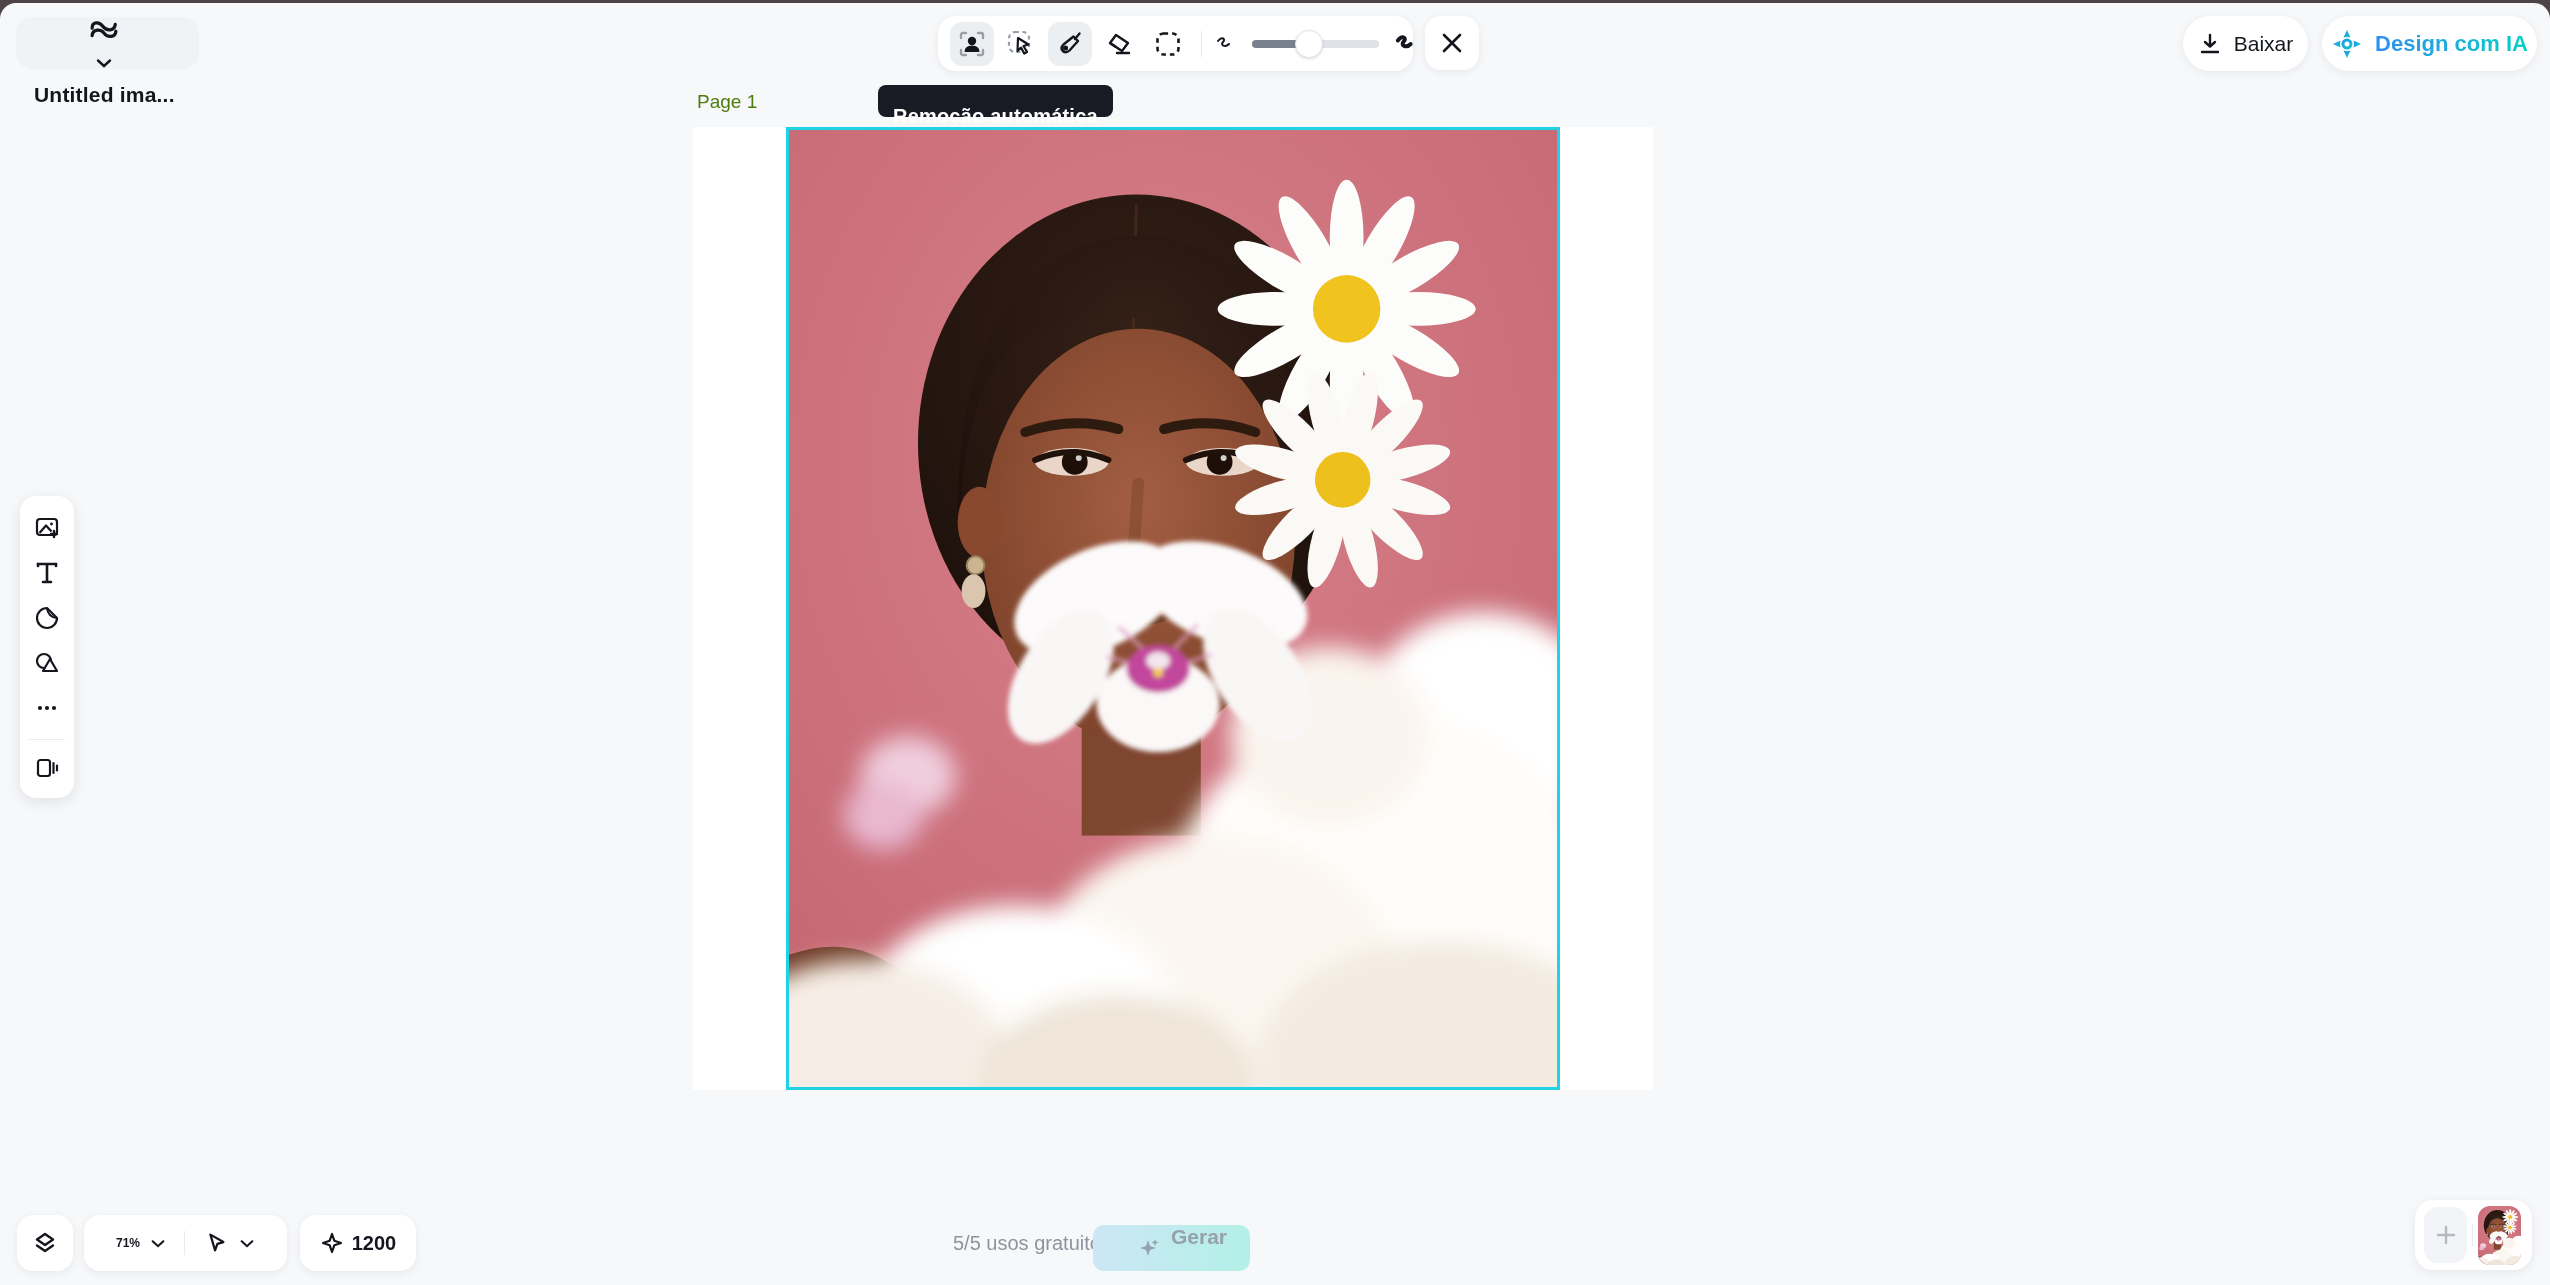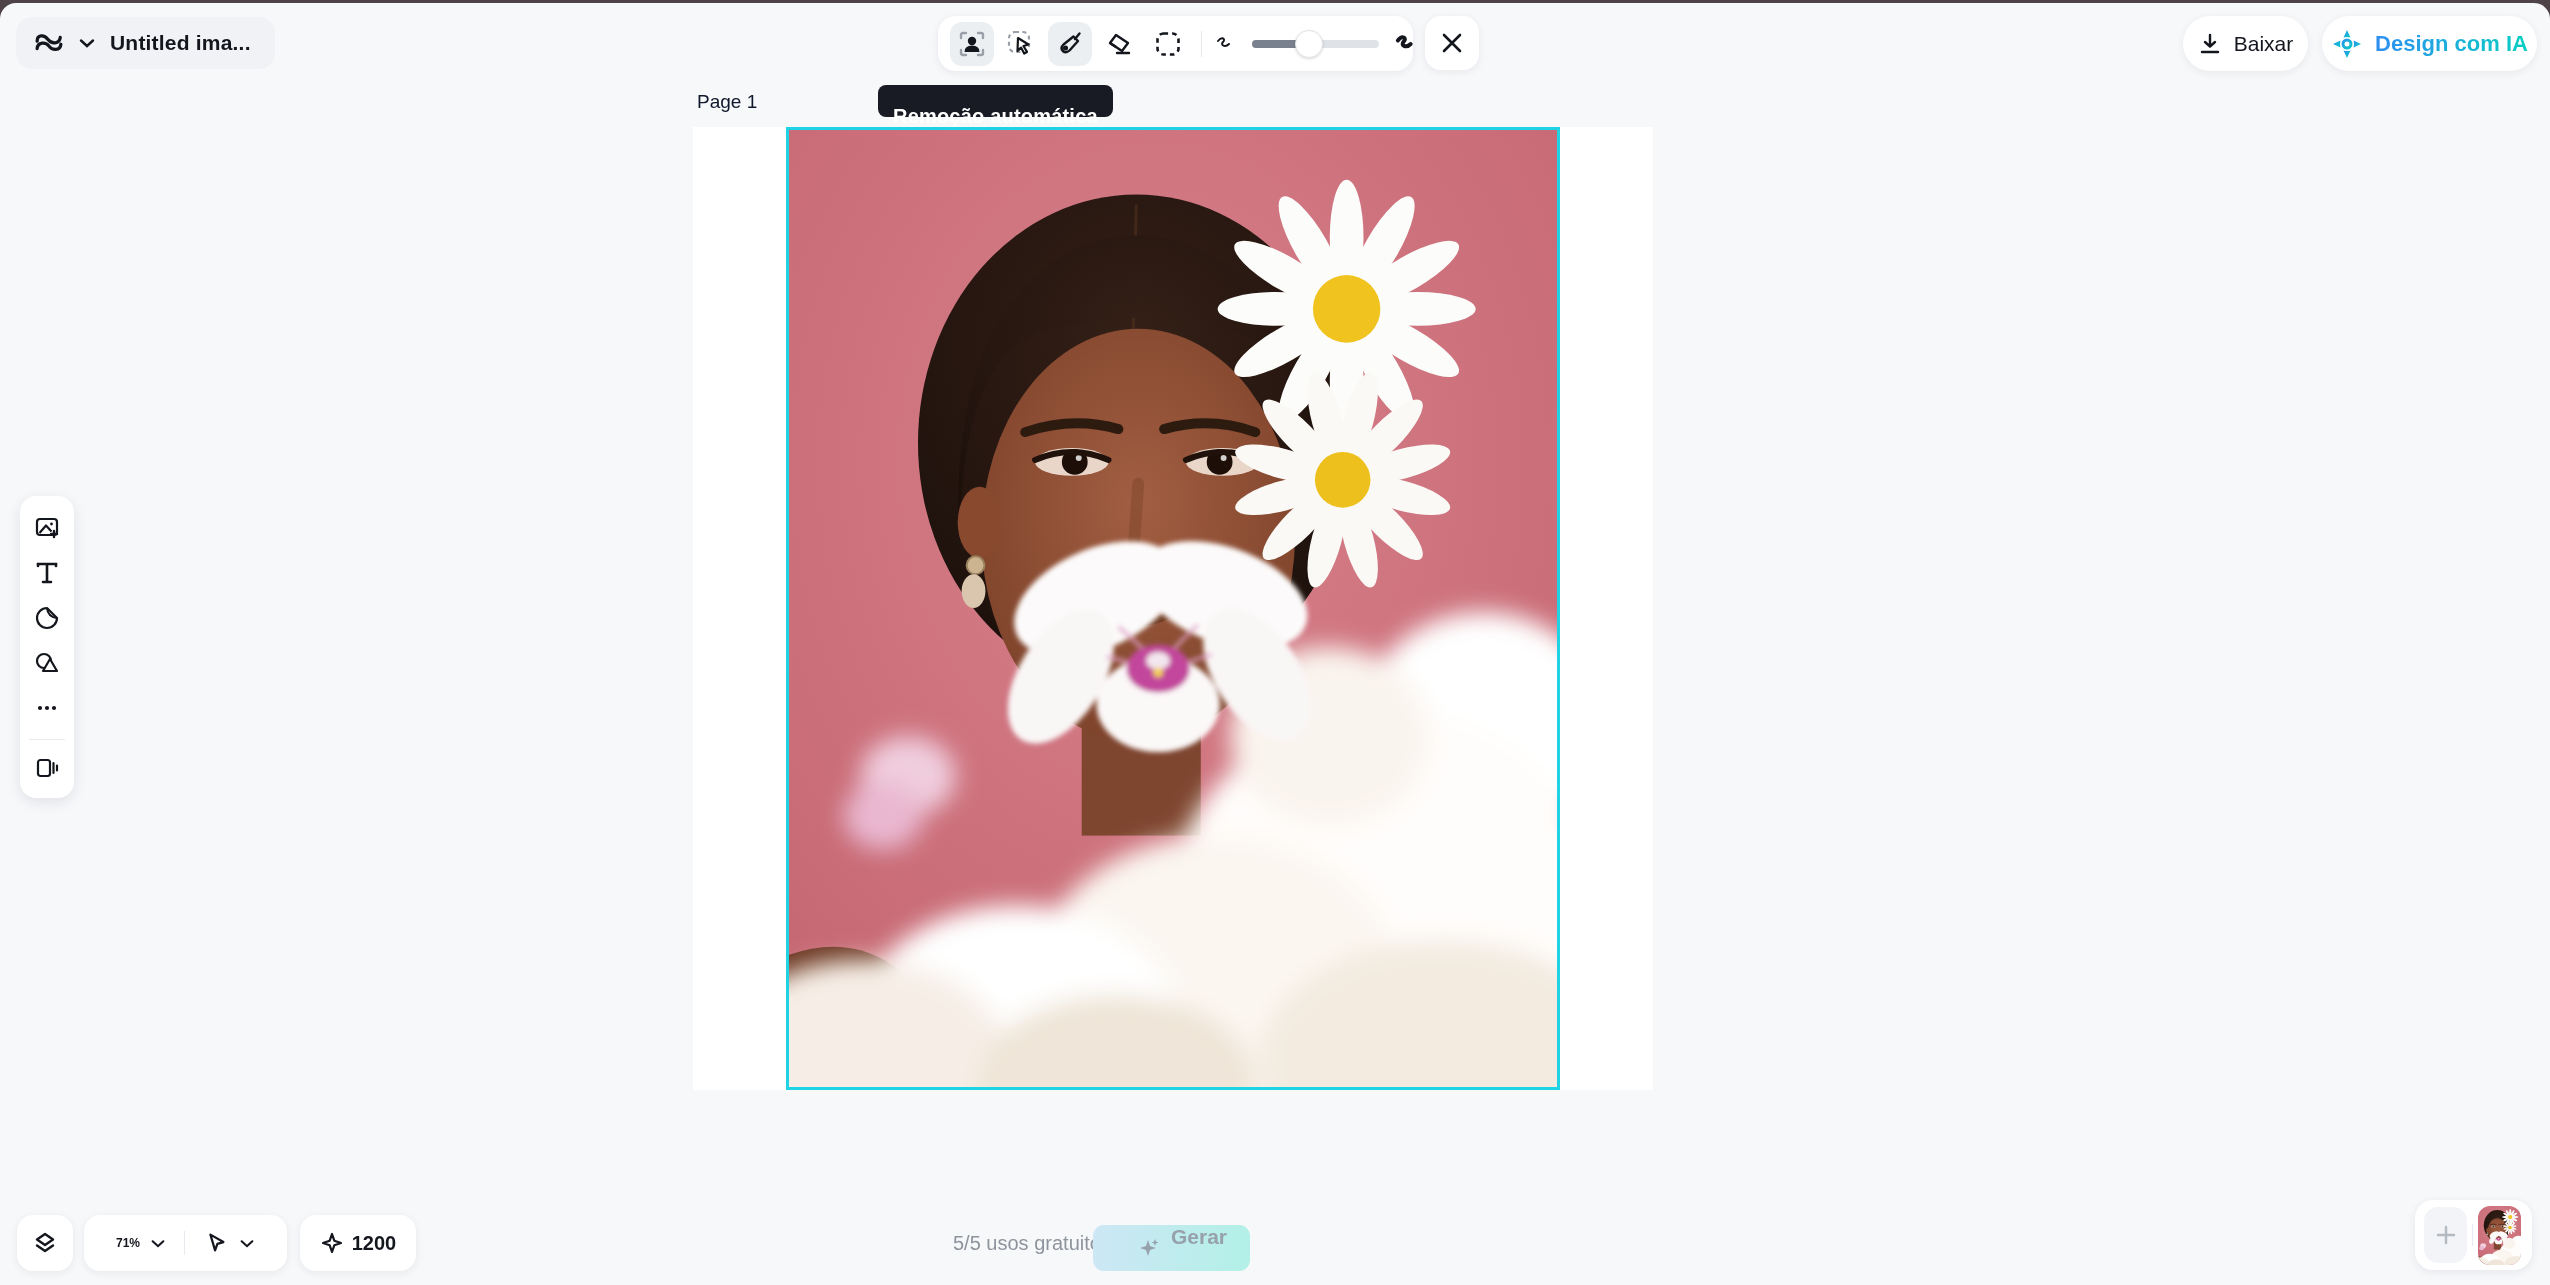--- a/index.html
+++ b/index.html
@@ -3,21 +3,21 @@
 <meta charset="utf-8">
 <style>
   * { margin:0; padding:0; box-sizing:border-box; }
   html,body { width:2550px; height:1285px; overflow:hidden; }
   body { background:#4e4347; font-family:"Liberation Sans","DejaVu Sans",sans-serif; }
   .app { position:absolute; top:3px; left:0; width:2550px; height:1282px;
          background:#f7f8fa; border-radius:16px 16px 0 0; overflow:hidden; }
 
   
   .doc-pill { position:absolute; left:16px; top:14px; height:52px; border-radius:16px;
-              background:#f0f2f6; display:flex; align-items:center; padding:0 24px 0 18px; gap:14px; }
+              background:#f0f2f6; display:flex; align-items:center; padding:0 24px 0 18px; gap:14px;flex-direction:column; }
   .doc-title { font-size:21px; font-weight:700; color:#14161d; letter-spacing:.2px; }
   .icon { display:inline-flex; align-items:center; justify-content:center; }
 
   .toolbar { position:absolute; left:938px; top:13px; width:475px; height:55px; background:#fff;
              border-radius:18px; box-shadow:0 2px 8px rgba(25,30,45,.07);
              display:flex; align-items:center; padding:0 12px; gap:5px; }
   .tool-btn { width:44px; height:44px; border-radius:12px; display:flex; align-items:center;
               justify-content:center; cursor:pointer; flex:0 0 auto; }
   .tool-btn.active { background:#eceff2; }
   .tb-divider { width:1px; height:26px; background:#e4e7eb; margin:0 6px; flex:0 0 auto; }
@@ -46,21 +46,21 @@
 
   
   .side-panel { position:absolute; left:20px; top:493px; width:54px; height:302px; background:#fff;
                 border-radius:16px; box-shadow:0 4px 14px rgba(25,30,45,.10);
                 display:flex; flex-direction:column; align-items:center; padding:13px 0 11px; }
   .side-item { width:40px; height:40px; display:flex; align-items:center; justify-content:center;
                cursor:pointer; margin-bottom:8px; }
   .side-div { width:36px; height:1px; background:#e9ebef; margin:4px 0 10px; }
 
   
-  .page-label { position:absolute; left:697px; top:88px; font-size:19px; color:#0f172a; }
+  .page-label { position:absolute; left:697px; top:88px; font-size:19px; color:#4d7c0f; }
   .page { position:absolute; left:693px; top:124px; width:960px; height:963px; background:#fff; }
   .photo-frame { position:absolute; left:786px; top:124px; width:774px; height:963px;
                  border:3px solid #1fd3e4; cursor:crosshair; }
   .photo-frame svg { display:block; width:100%; height:100%; }
 
   
   .foot-btn { position:absolute; top:1212px; height:56px; background:#fff; border-radius:16px;
               box-shadow:0 2px 8px rgba(25,30,45,.07); display:flex; align-items:center;
               justify-content:center; cursor:pointer; }
   .btn-layers { left:17px; width:56px; }

